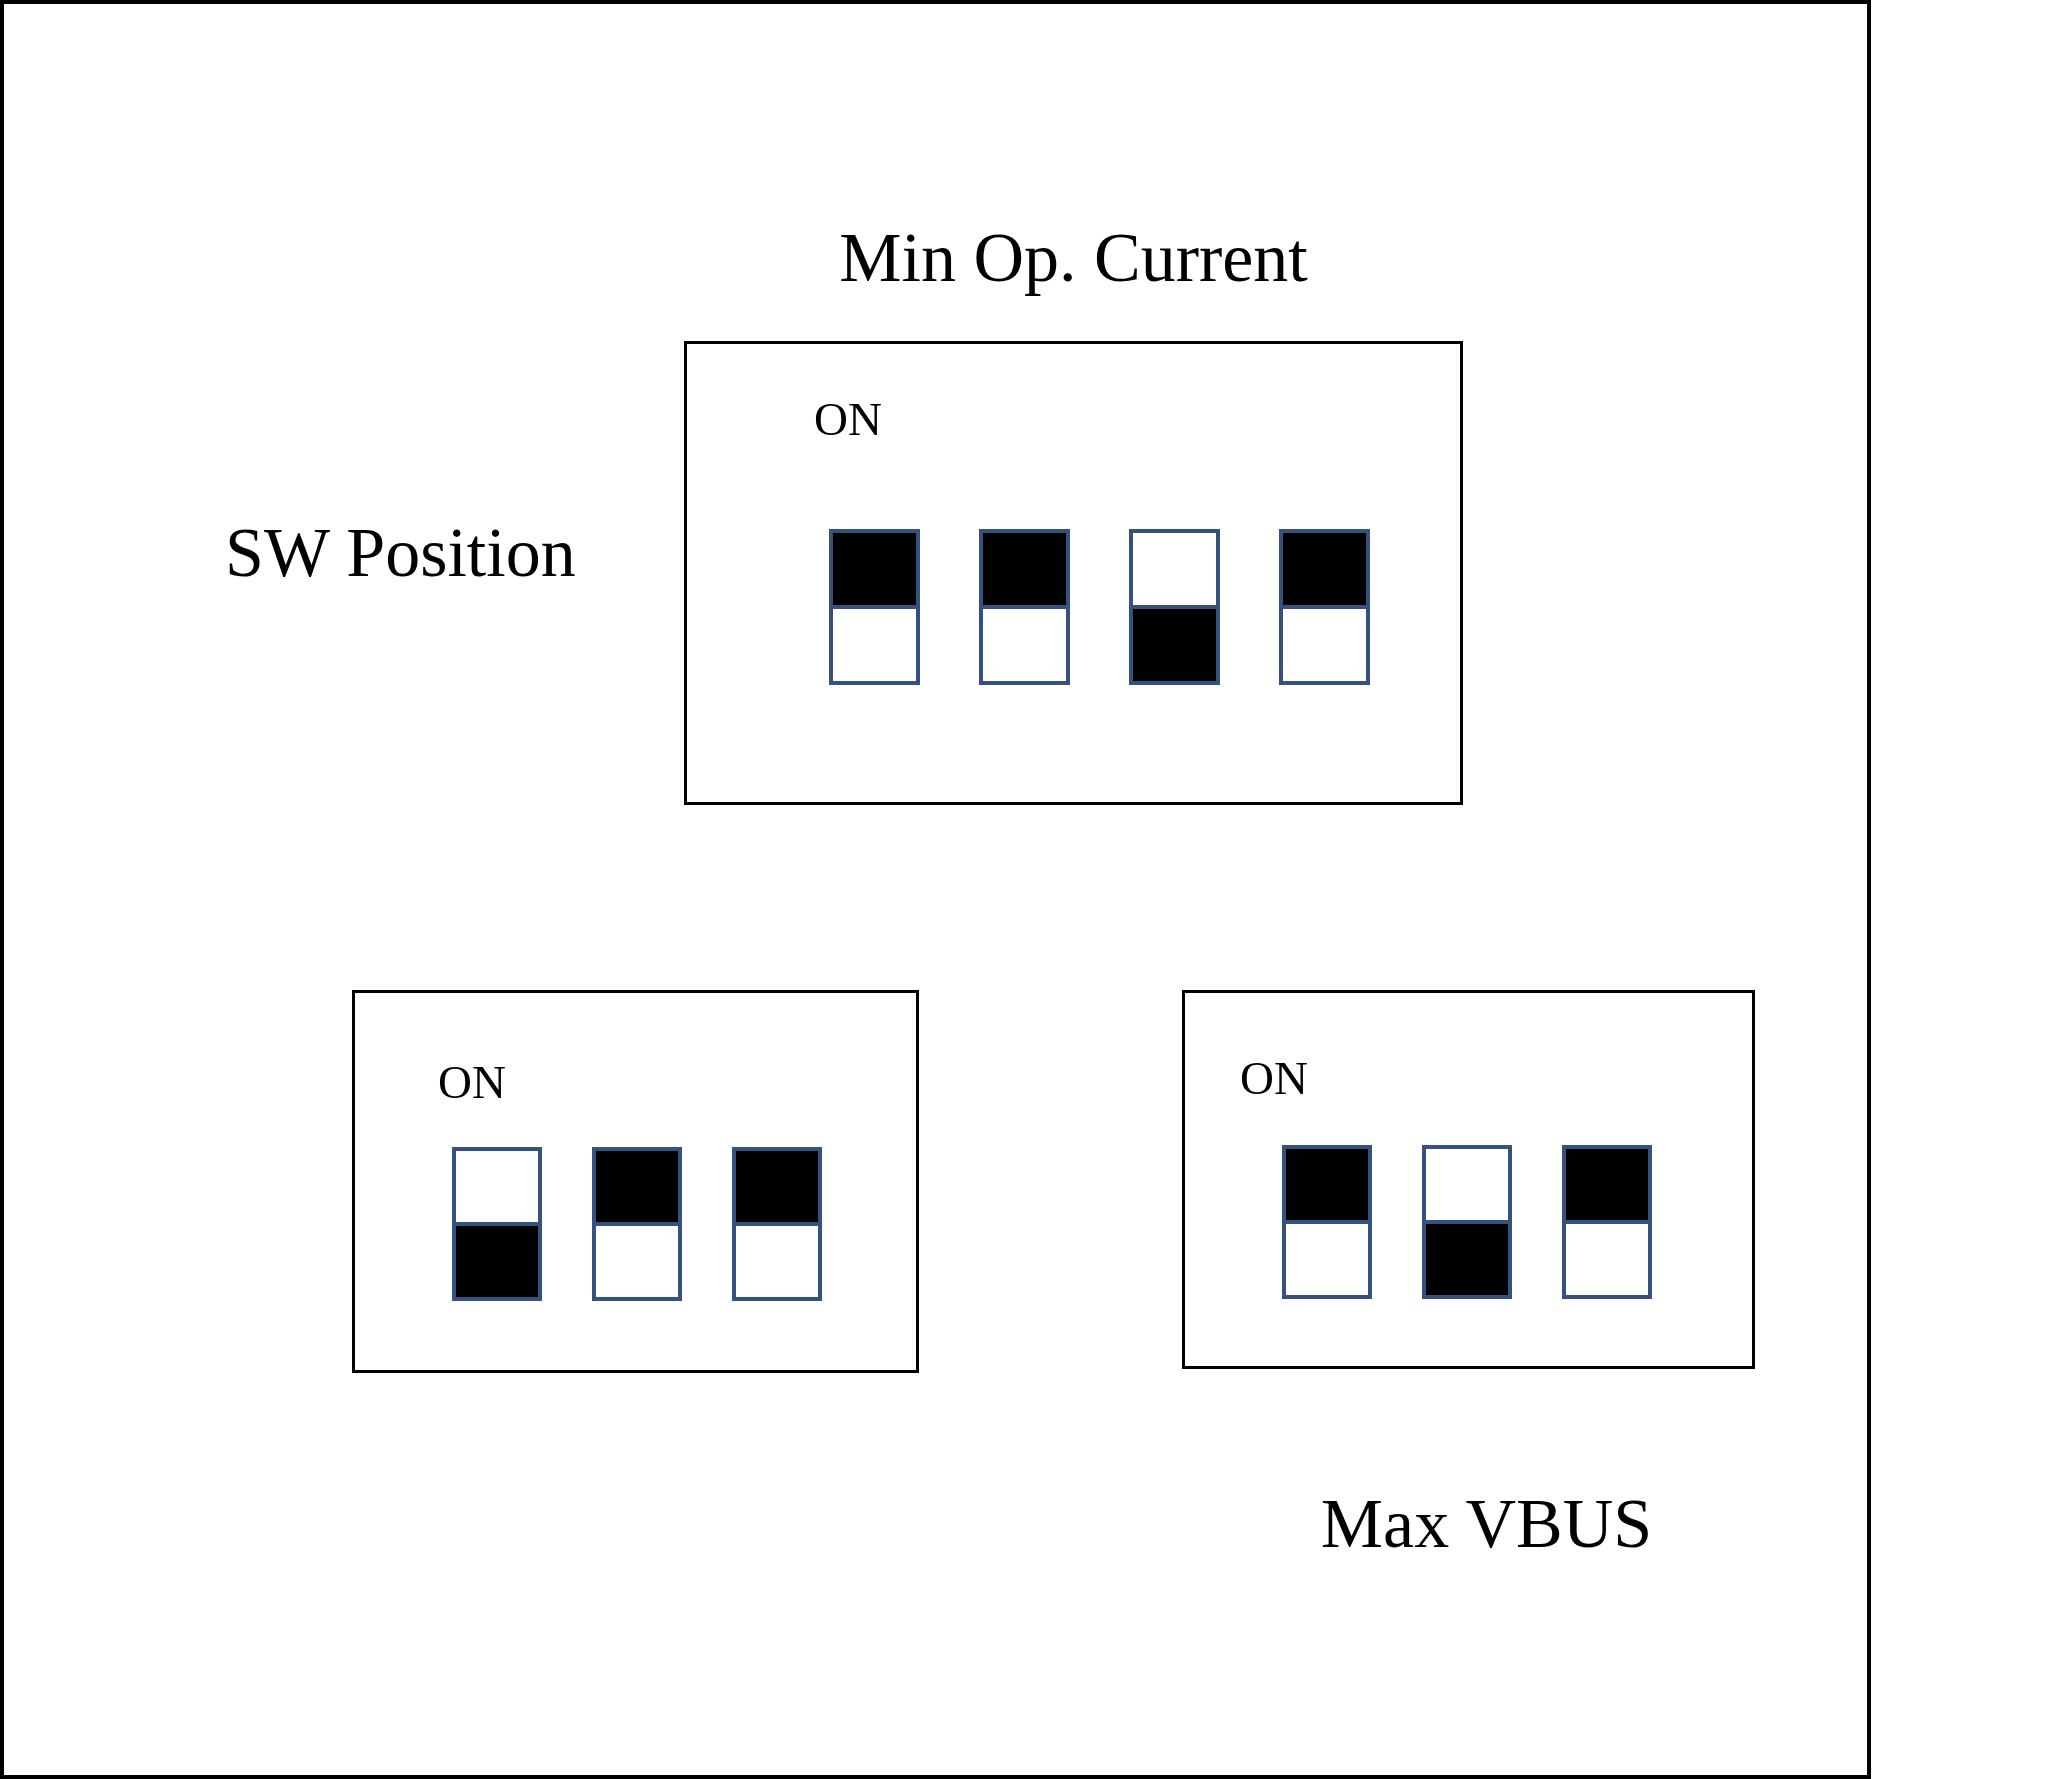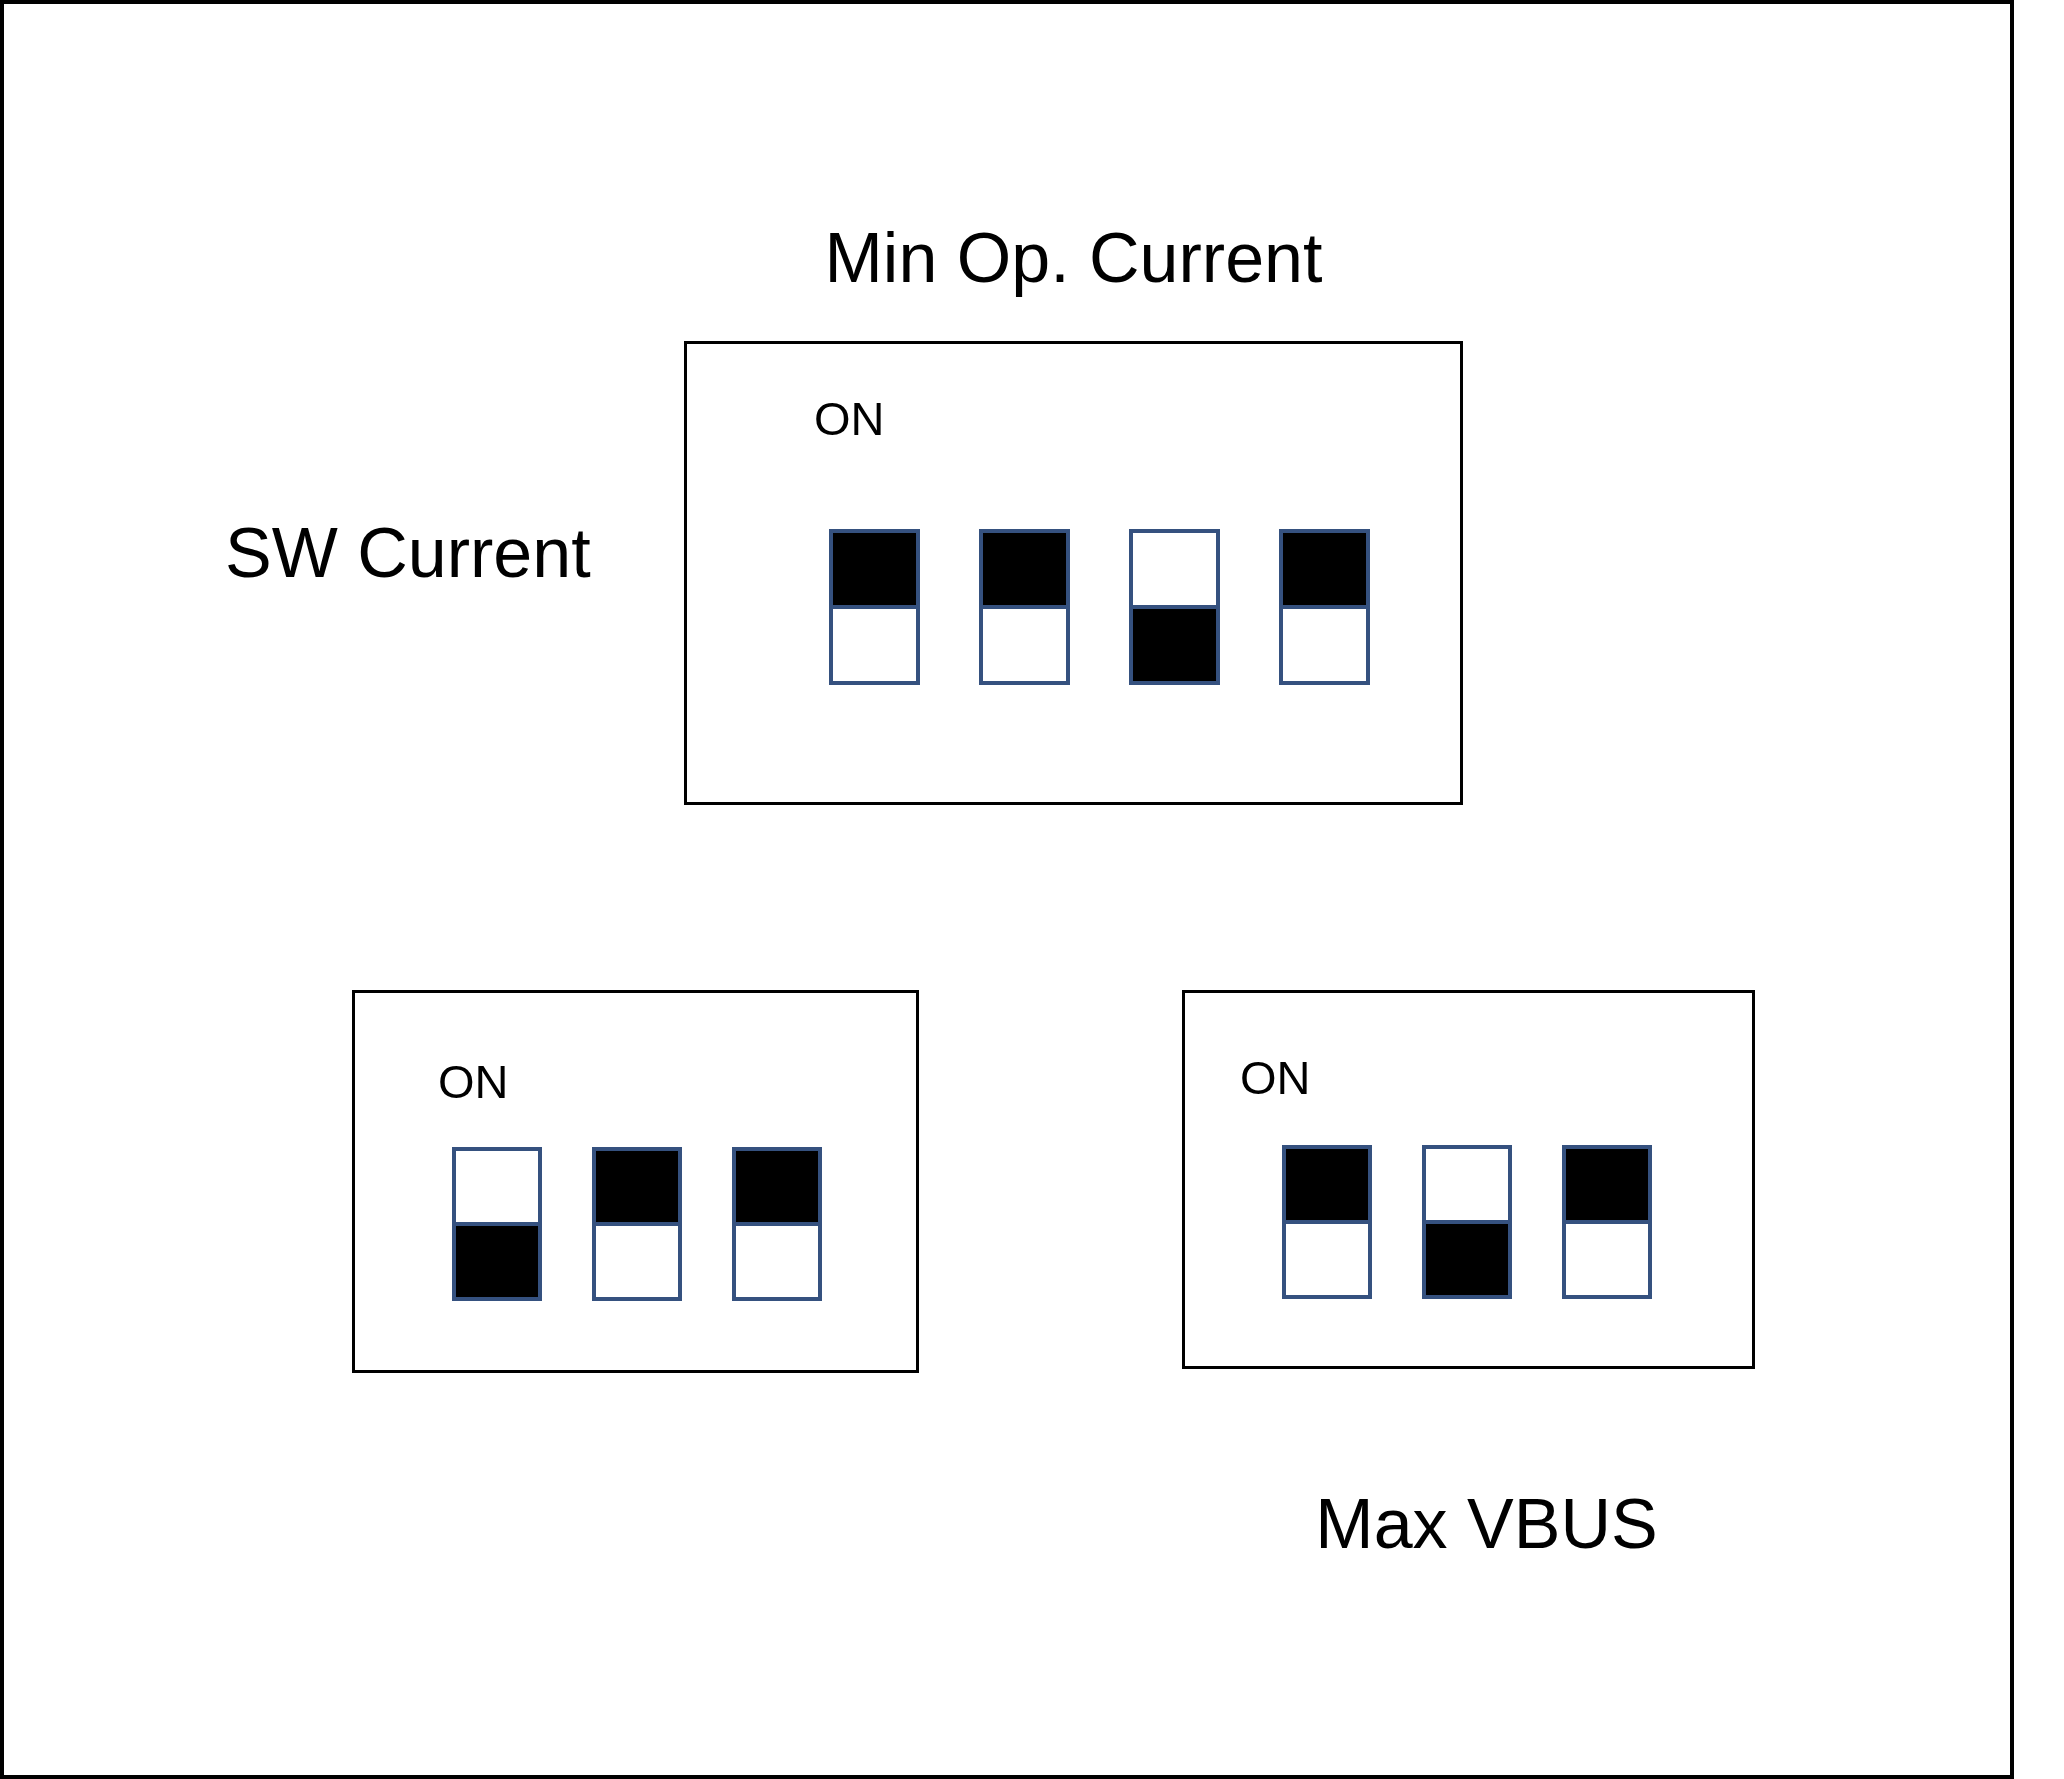--- a/index.html
+++ b/index.html
@@ -3,26 +3,27 @@
 <meta charset="utf-8">
 <style>
   html, body {
     margin: 0;
     padding: 0;
     background: #ffffff;
     font-family: "Liberation Sans", sans-serif;
   }
   .page {
     position: relative;
-    width: 2014px;
+    width: 1871px;
     height: 1779px;
     box-sizing: border-box;
     background: var(--bg, #ffffff);
     border: 4.7px solid var(--page-border, #000000);
     overflow: hidden;
+    font-family: Liberation Serif, serif;
   }
   .txt {
     position: absolute;
     color: var(--text, #000000);
     font-size: 70px;
     line-height: 1.2;
     white-space: nowrap;
   }
   .centered {
     text-align: center;
@@ -83,21 +84,21 @@
   #caption-min    { left: 400px;  top: 1478px; width: 567px; }
   #caption-max    { left: 1196px; top: 1478px; width: 573px; }
 </style>
 </head>
 <body>
 
 <div class="page">
 
   <div class="txt centered" id="figure-title">Min Op. Current</div>
 
-  <div class="txt" id="sw-position">SW Current</div>
+  <div class="txt" id="sw-position">SW Position</div>
 
   <div class="switch-box" id="box-top">
     <div class="on-label" id="on-top">ON</div>
     <div class="switch-row row-top" id="row-top">
         <div class="dip-switch state-on">
           <div class="half top"></div>
           <div class="half bottom"></div>
         </div>
         <div class="dip-switch state-on">
           <div class="half top"></div>

